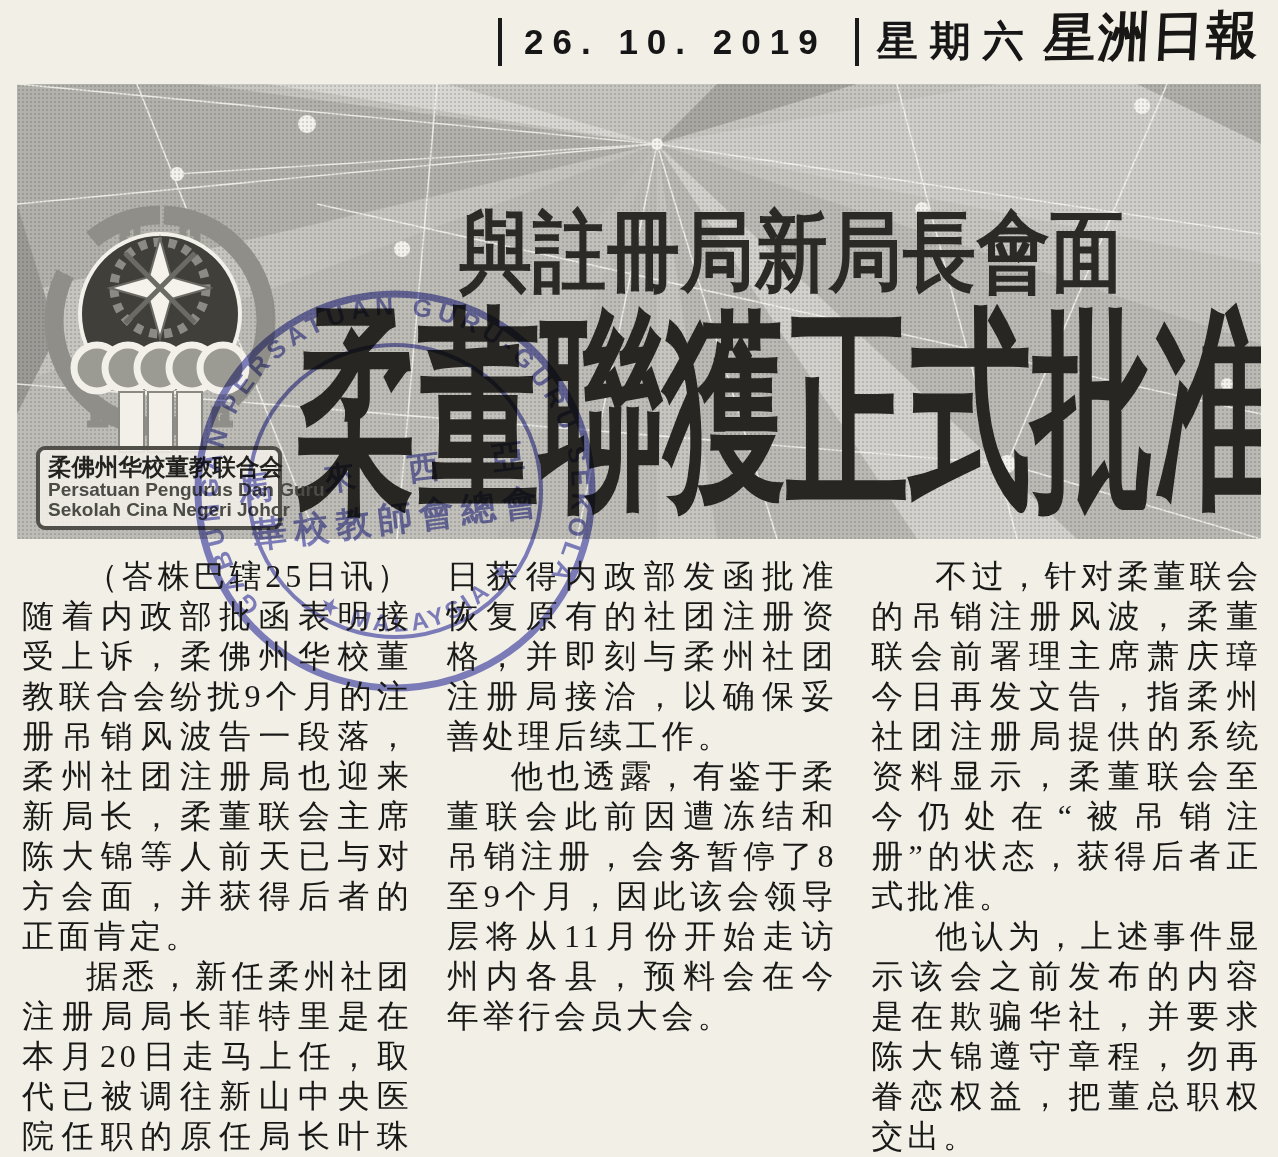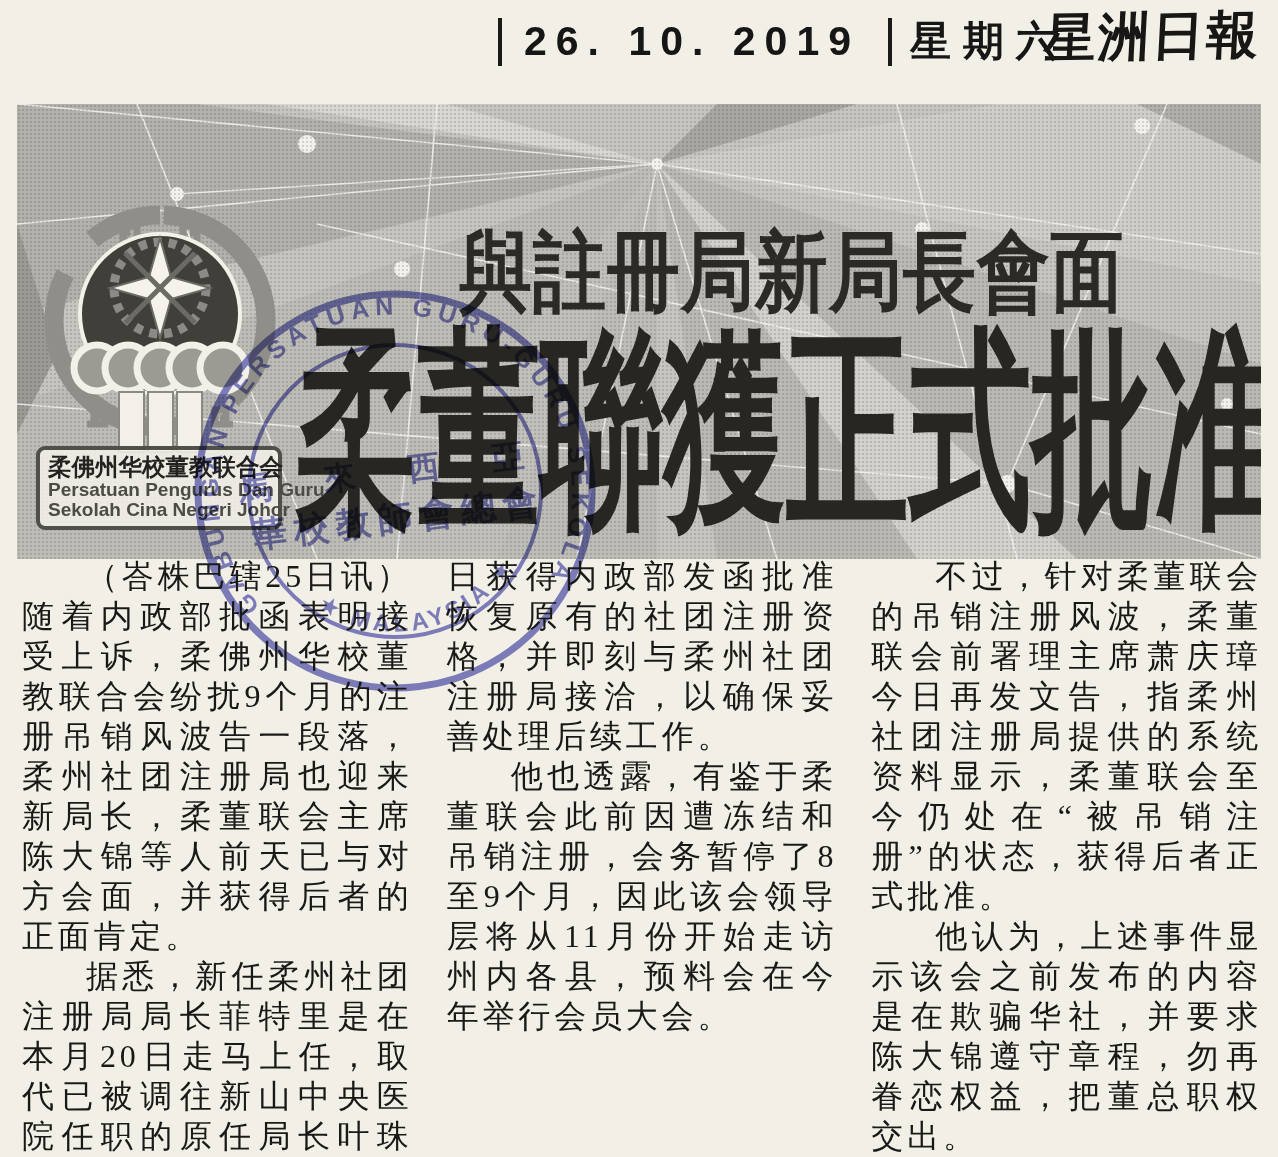--- a/index.html
+++ b/index.html
@@ -9,30 +9,30 @@
     font-family:"Liberation Serif","DejaVu Serif",serif;
     color:#1b1b19;
   }
   
   .header{position:absolute;left:0;top:0;width:1278px;height:86px;}
   .dateline{
     position:absolute;left:498px;top:14px;display:flex;align-items:center;
     font-family:"Liberation Sans","DejaVu Sans",sans-serif;font-weight:700;color:#161616;
   }
   .sepbar{width:4px;height:48px;background:#1a1a1a;}
-  .date-text{font-size:41px;letter-spacing:9px;margin:0 28px 0 22px;white-space:nowrap;}
+  .date-text{font-size:35px;letter-spacing:9px;margin:0 28px 0 22px;white-space:nowrap;}
   .weekday-text{font-size:41px;letter-spacing:12px;margin-left:18px;white-space:nowrap;}
   .masthead{
     position:absolute;right:18px;top:2px;font-size:52px;font-weight:900;
     font-family:"DejaVu Serif","Liberation Serif",serif;color:#181715;
     transform:skewX(-4deg) rotate(-1deg);letter-spacing:2px;white-space:nowrap;
   }
   
   .banner{
-    position:absolute;left:17px;top:104px;width:1244px;height:455px;overflow:hidden;
+    position:absolute;left:17px;top:84px;width:1244px;height:455px;overflow:hidden;
     background:#737373;
   }
   .banner .texture{position:absolute;left:0;top:0;}
   .banner .halftone{
     position:absolute;inset:0;
     background-image:radial-gradient(rgba(40,40,38,0.16) 1px, transparent 1.2px);
     background-size:4px 4px;pointer-events:none;
   }
   .kicker{
     position:absolute;left:442px;top:124px;margin:0;white-space:nowrap;

